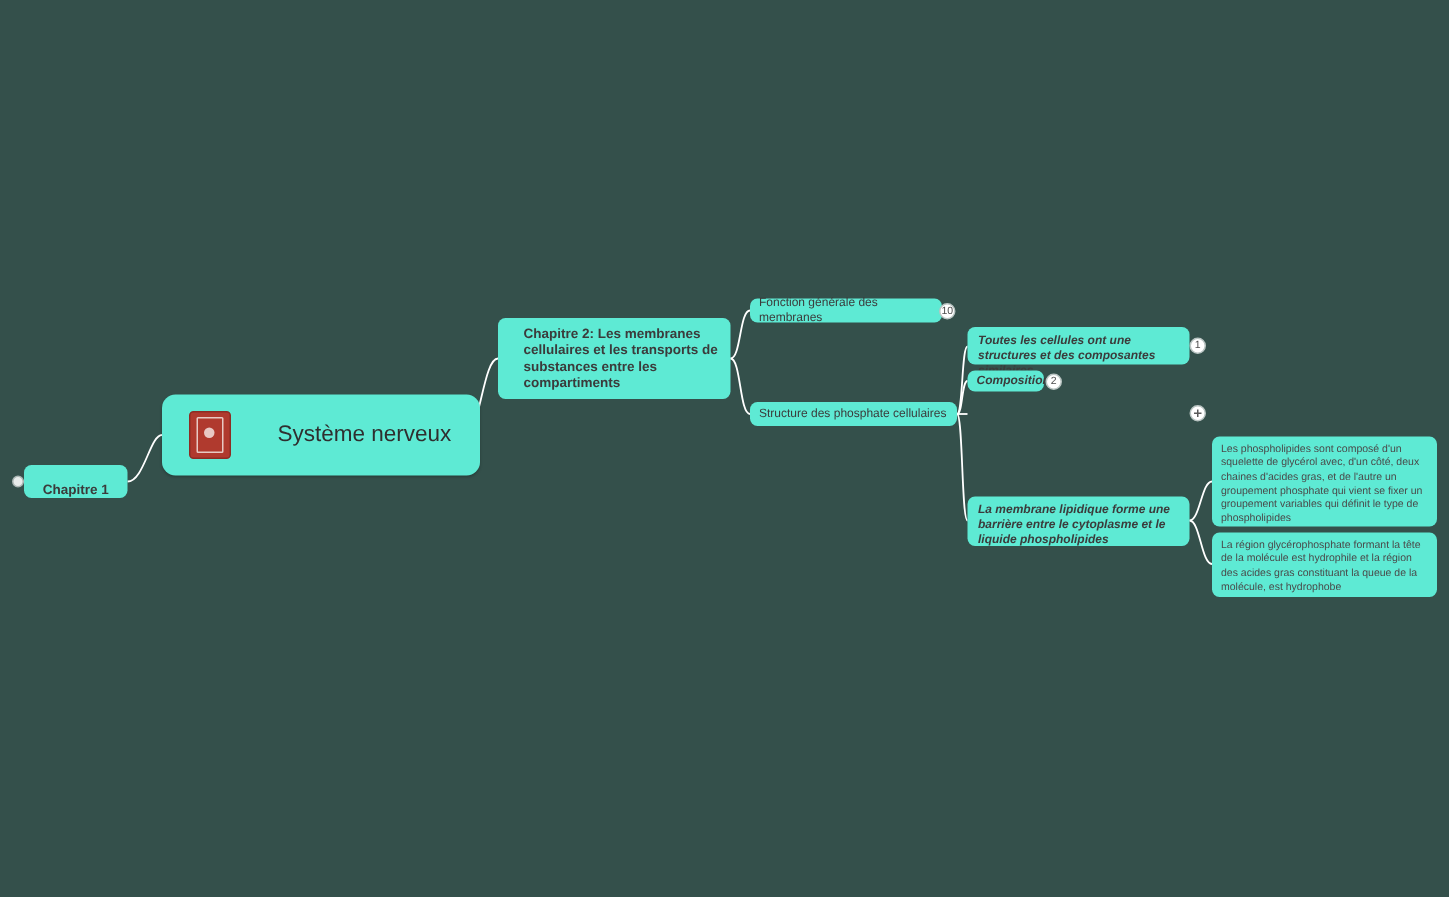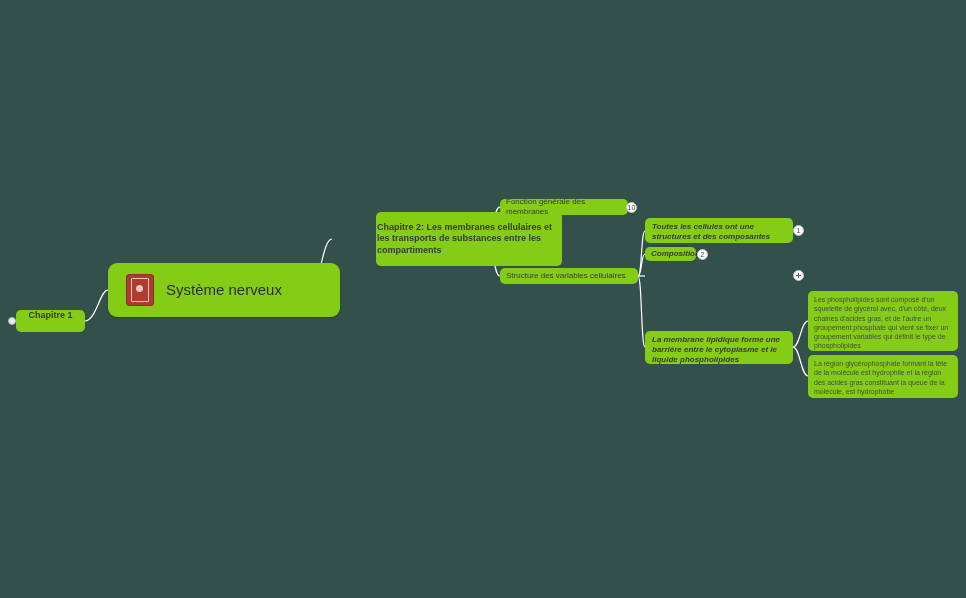--- a/index.html
+++ b/index.html
@@ -24,37 +24,38 @@
   svg.links {
     position: absolute;
     left: 0; top: 0;
     width: 966px;
     height: 598px;
     pointer-events: none;
   }
   .node {
     position: absolute;
     box-sizing: border-box;
-    background: #84cc16;
+    background: #5eead4;
     border-radius: 5px;
     color: #333333;
     line-height: 1.25;
   }
 
   
   .root-node {
     left: 108px;
     top: 263px;
-    width: 232px;
+    width: 212px;
     height: 54px;
     border-radius: 9px;
     display: flex;
     align-items: center;
     padding-left: 18px;
     box-shadow: 0 1px 2px rgba(0,0,0,0.25);
+    gap: 19px;
   }
   .root-icon {
     width: 26px;
     height: 30px;
     border-radius: 3px;
     background: #b03a2e;
     border: 1.5px solid #8c2d24;
     position: relative;
     flex: none;
     margin-right: 12px;
@@ -85,40 +86,39 @@
     color: #2f2f2f;
   }
 
   
   .chap1-node {
     left: 16px;
     top: 310px;
     width: 69px;
     height: 22px;
     display: flex;
-    align-items: flex-start;
+    align-items: flex-end;
     justify-content: center;
     font-size: 9px;
     font-weight: bold;
     color: #3b3b3b;
   }
 
   
   .chap2-node {
     left: 332px;
     top: 212px;
-    width: 186px;
+    width: 155px;
     height: 54px;
-    padding: 6px 8px 6px 1px;
+    padding: 6px 8px 6px 17px;
     font-size: 9px;
     font-weight: bold;
     color: #3b3b3b;
     display: flex;
     align-items: center;
-    margin-left: 44px;
   }
 
   
   .lvl3 {
     font-size: 8px;
     color: #3b3b3b;
     display: flex;
     align-items: center;
     padding: 0 6px;
   }
@@ -273,21 +273,21 @@
   </div>
 
   <div class="node lvl3 fonction-node">
     <span>Fonction générale des membranes</span>
   </div>
   <div class="badge" style="left:626px; top:202px;">
     <span>10</span>
   </div>
 
   <div class="node lvl3 structure-node">
-    <span>Structure des variables cellulaires</span>
+    <span>Structure des phosphate cellulaires</span>
   </div>
 
   <div class="node lvl4 cellules-node">
     <span>Toutes les cellules ont une structures et des composantes similaires</span>
   </div>
   <div class="badge" style="left:793px; top:225px;">
     <span>1</span>
   </div>
 
   <div class="node lvl4 composition-node">

